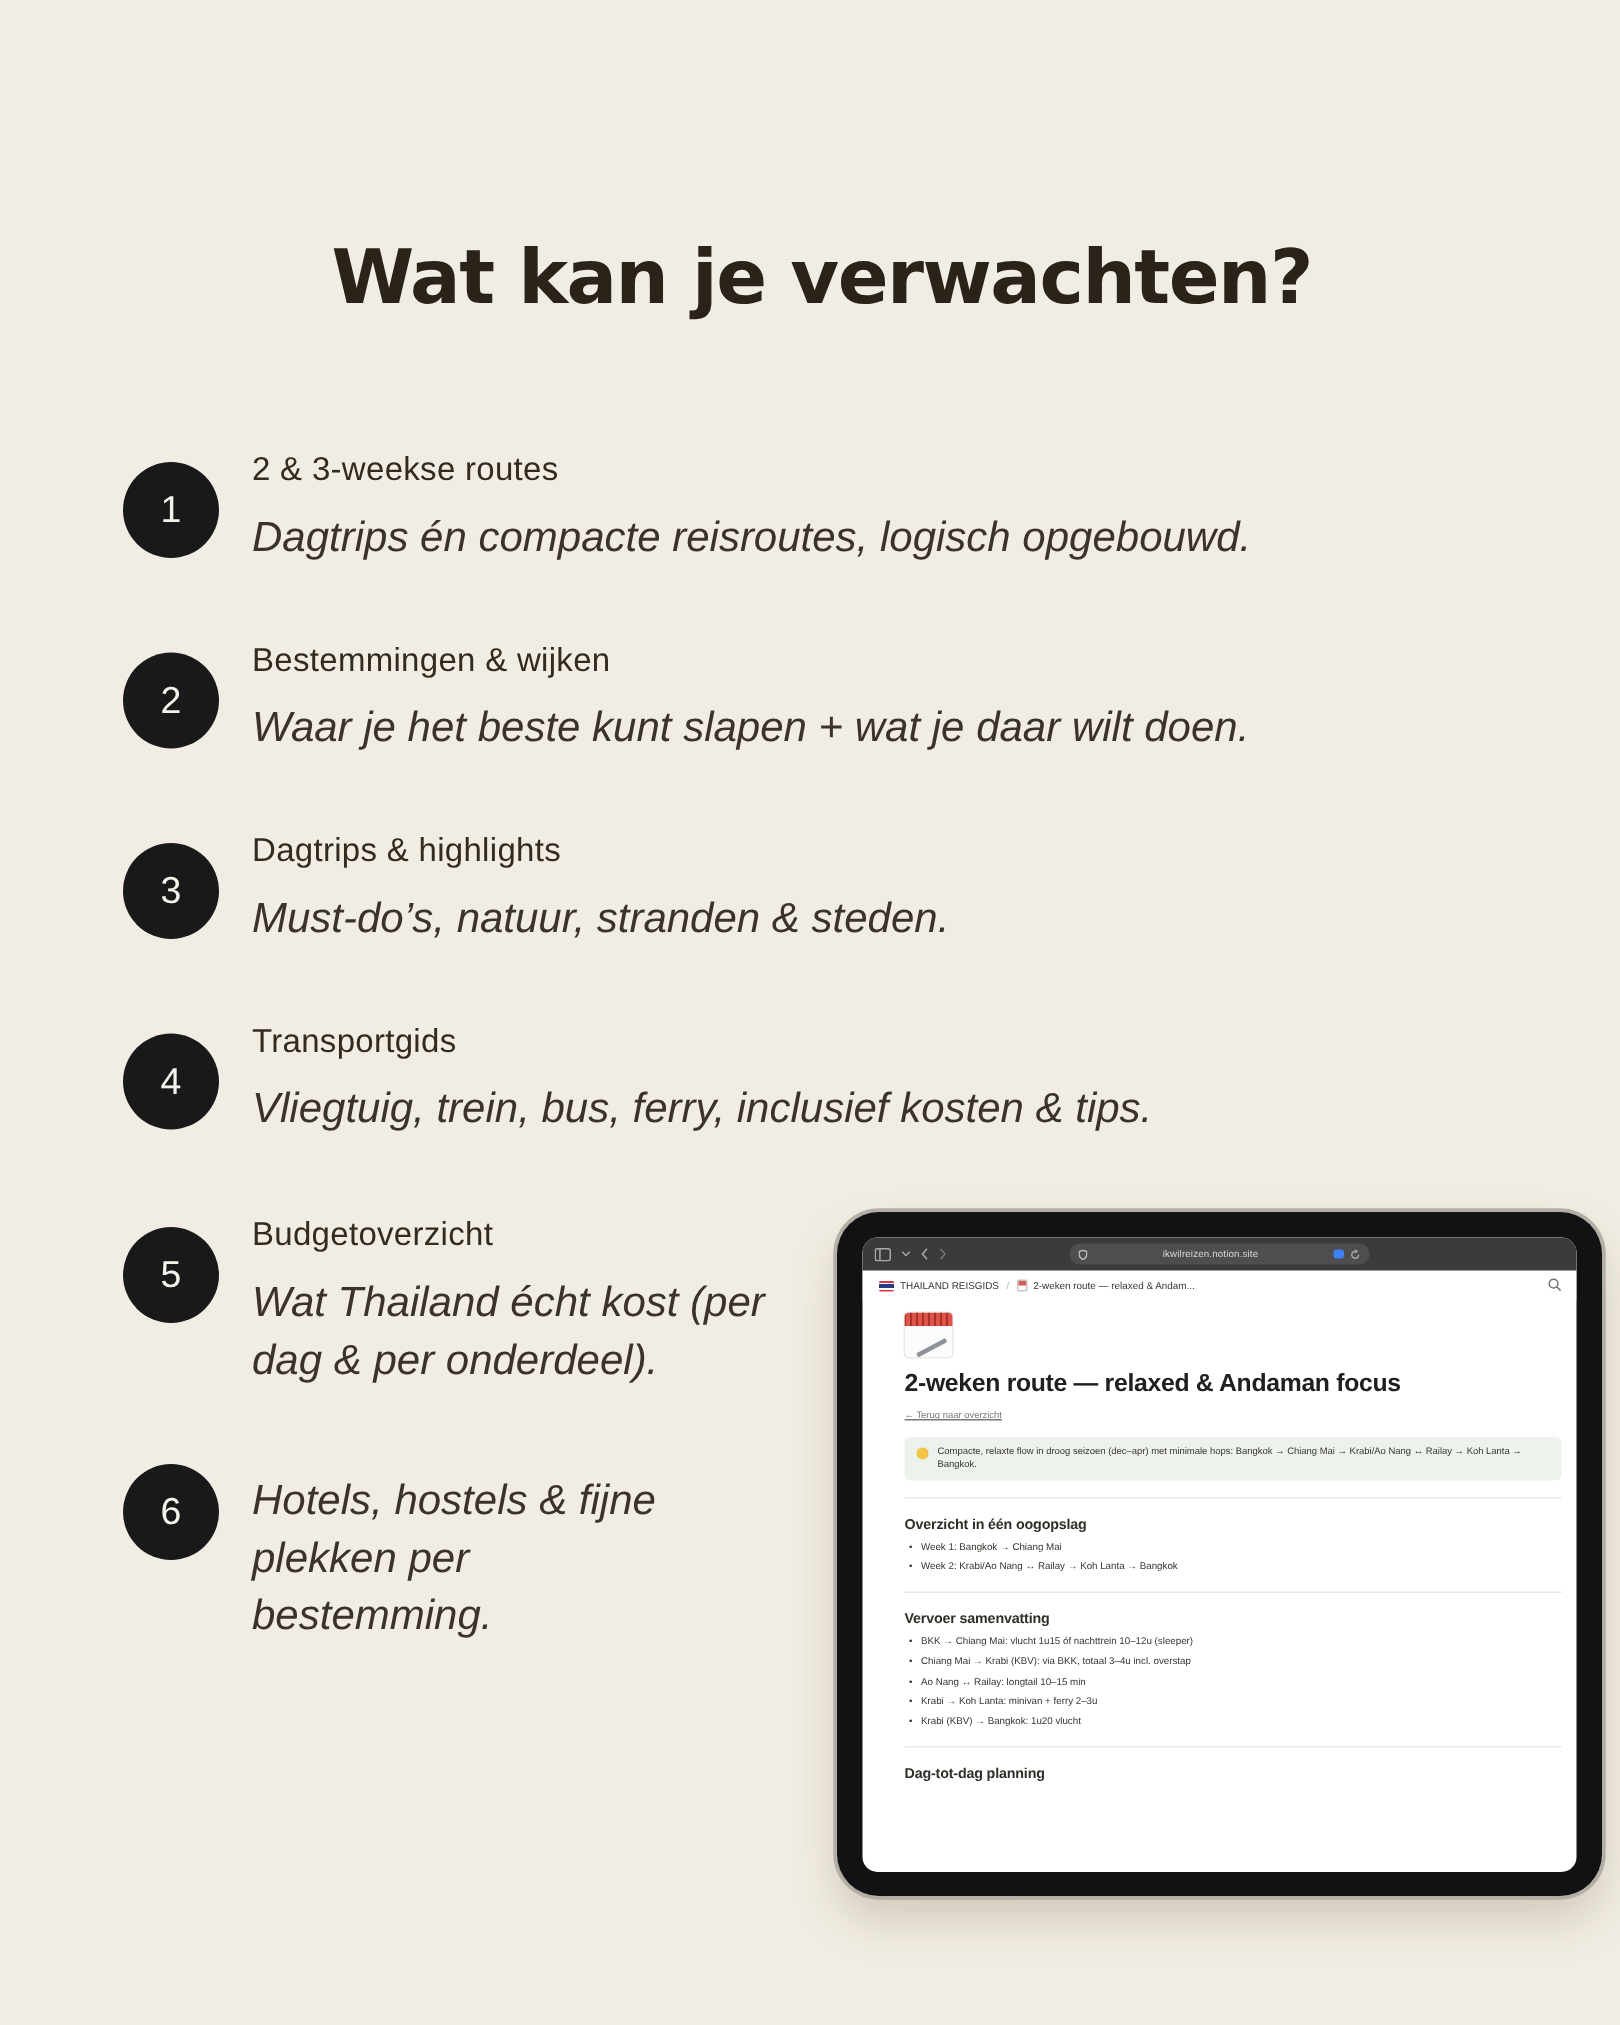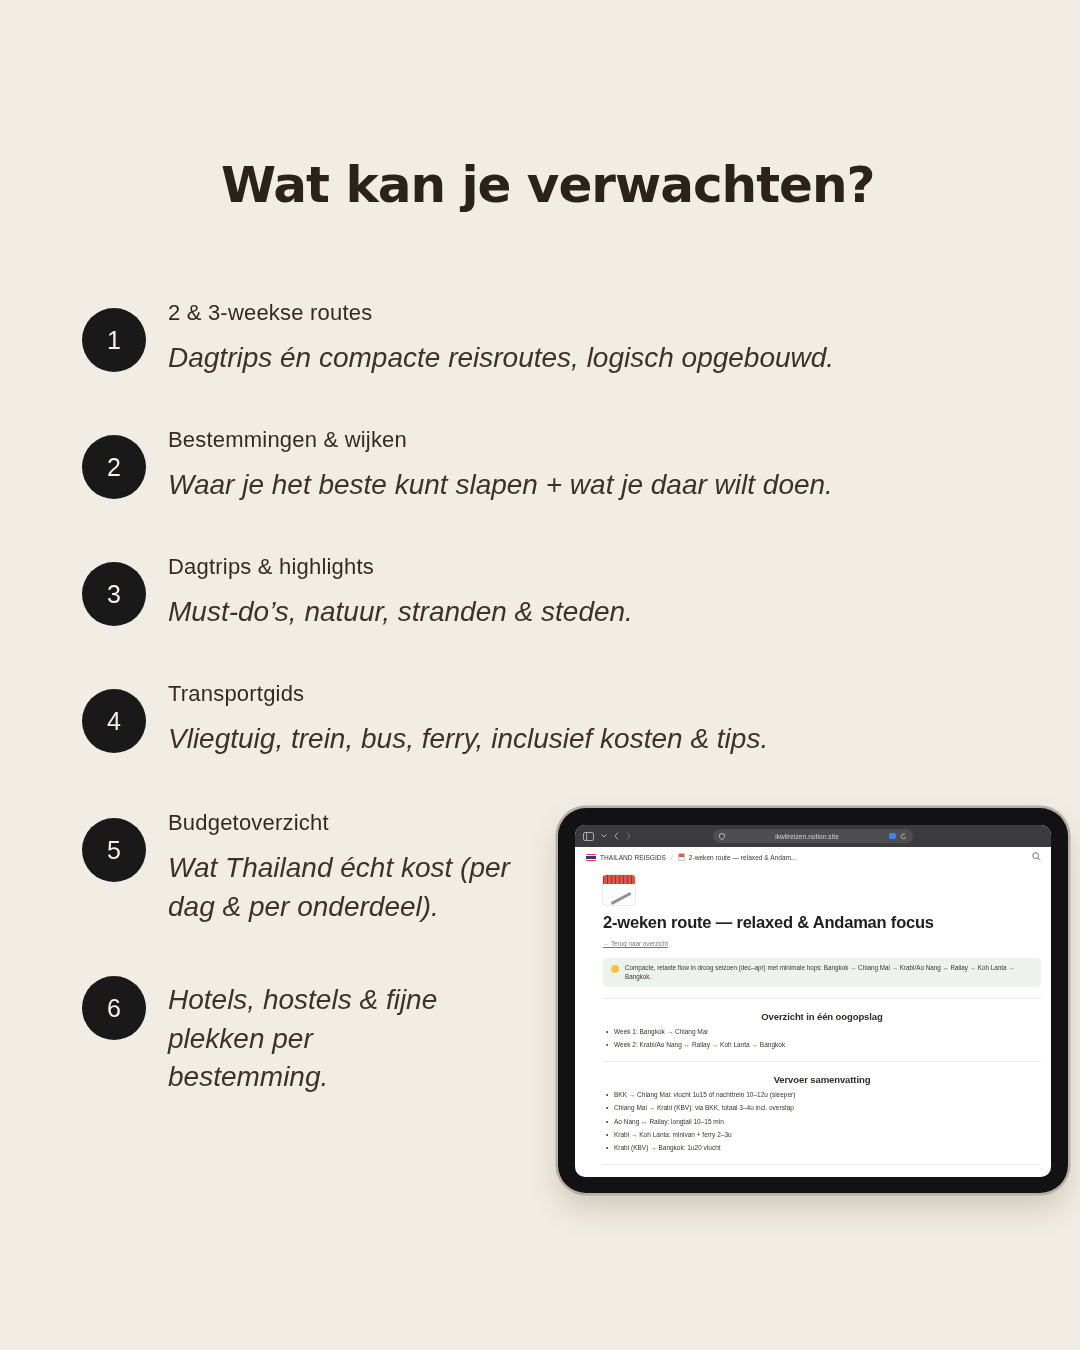--- a/index.html
+++ b/index.html
@@ -21,21 +21,21 @@
     width:64px; height:64px; border-radius:50%; background:#191919;
     color:#F5F2EC; display:flex; align-items:center; justify-content:center;
     font-size:25px; font-weight:400; margin-top:8px; flex:0 0 64px;
   }
   .item-text{ margin-left:22px; }
   .item-title{ font-size:22px; color:#342B1F; letter-spacing:0.2px; }
   .item-desc{ font-size:28px; font-style:italic; color:#3B332A; margin-top:13px; line-height:1.38; }
 
   
   .tablet{
-    position:absolute; left:558px; top:808px; width:510px; height:385px;
+    position:absolute; left:558px; top:808px; width:510px; height:456px;
     background:#121214; border-radius:28px;
     box-shadow:0 0 0 2.5px #B3AFA6, 0 16px 30px rgba(90,72,45,.22);
   }
   .screen{
     position:absolute; left:17px; right:17px; top:17px; bottom:16px;
     background:#ffffff; border-radius:10px; overflow:hidden;
   }
 
   
   .chrome{
@@ -73,21 +73,21 @@
   .cal-pencil{ position:absolute; width:22px; height:2.5px; background:#8D9298; bottom:6px; left:7px;
     transform:rotate(-28deg); border-radius:1px; }
   .n-title{ margin-top:8px; font-size:16.5px; font-weight:bold; color:#202020; letter-spacing:-0.2px; }
   .back-link{ display:inline-block; margin-top:8px; font-size:6.3px; color:#787774; text-decoration:underline; }
   .callout{ margin-top:8px; border-radius:4px; padding:6px 8px; display:flex; gap:6px; align-items:flex-start; }
   .callout.green{ background:#EDF3EC; }
   .callout-text{ font-size:6.3px; color:#37352F; line-height:1.35; }
   .sun-ico{ width:8px; height:8px; border-radius:50%;
     background:radial-gradient(circle at 40% 55%, #F6C445 55%, #EFA33B 100%); flex:0 0 8px; margin-top:0.5px; }
   .divider{ height:1px; background:#E9E9E7; margin-top:11px; }
-  .h2{ font-size:9.5px; font-weight:bold; color:#2F2D27; margin-top:12px; letter-spacing:-0.1px;text-align:center; }
+  .h2{ font-size:9.5px; font-weight:bold; color:#2F2D27; margin-top:12px; letter-spacing:-0.1px; }
   ul.bullets{ list-style:none; margin-top:5px; }
   ul.bullets li{ position:relative; padding-left:11px; font-size:6.5px; color:#37352F; line-height:1.5; margin-top:3.5px; }
   ul.bullets li::before{ content:"•"; position:absolute; left:3px; top:0; color:#37352F; }
 </style>
 </head>
 <body>
 
 <div class="canvas">
 
   <div class="main-title">Wat kan je verwachten?</div>

